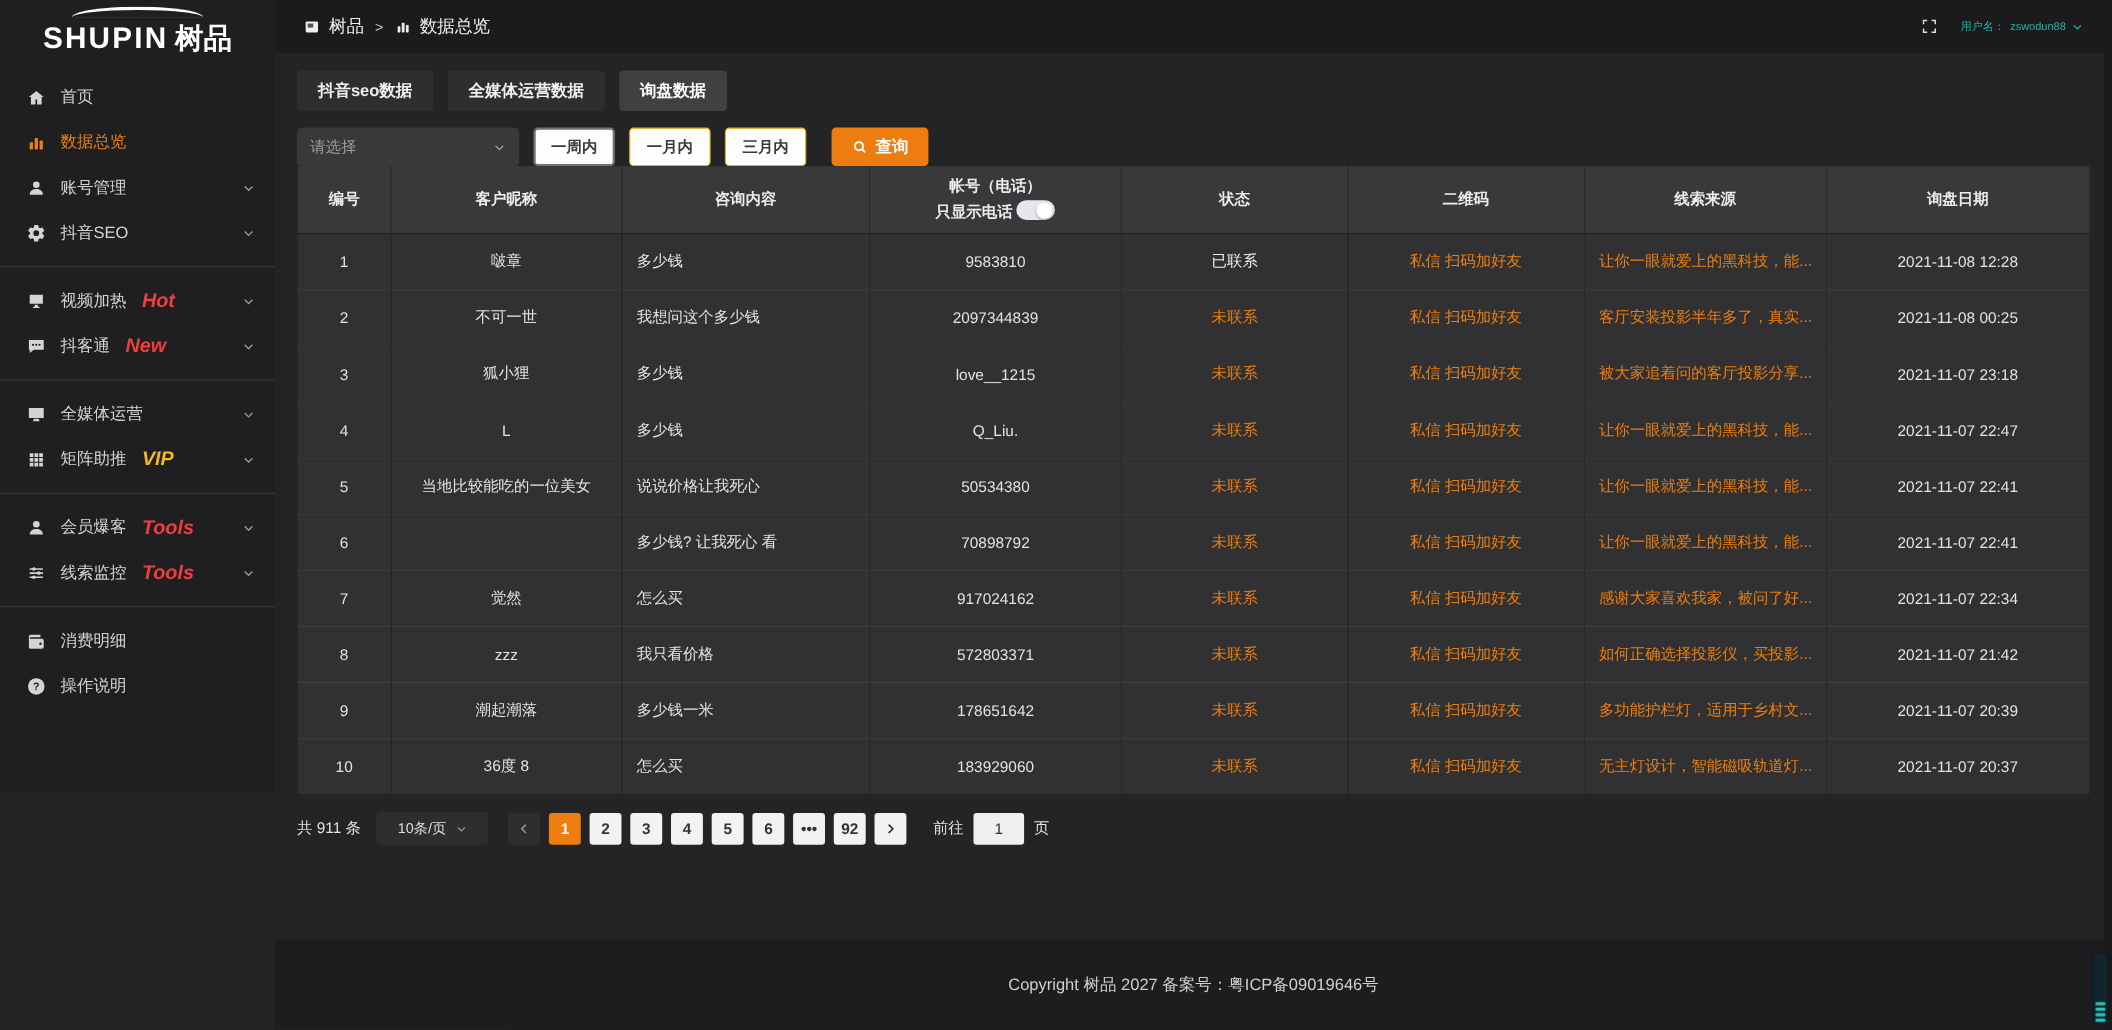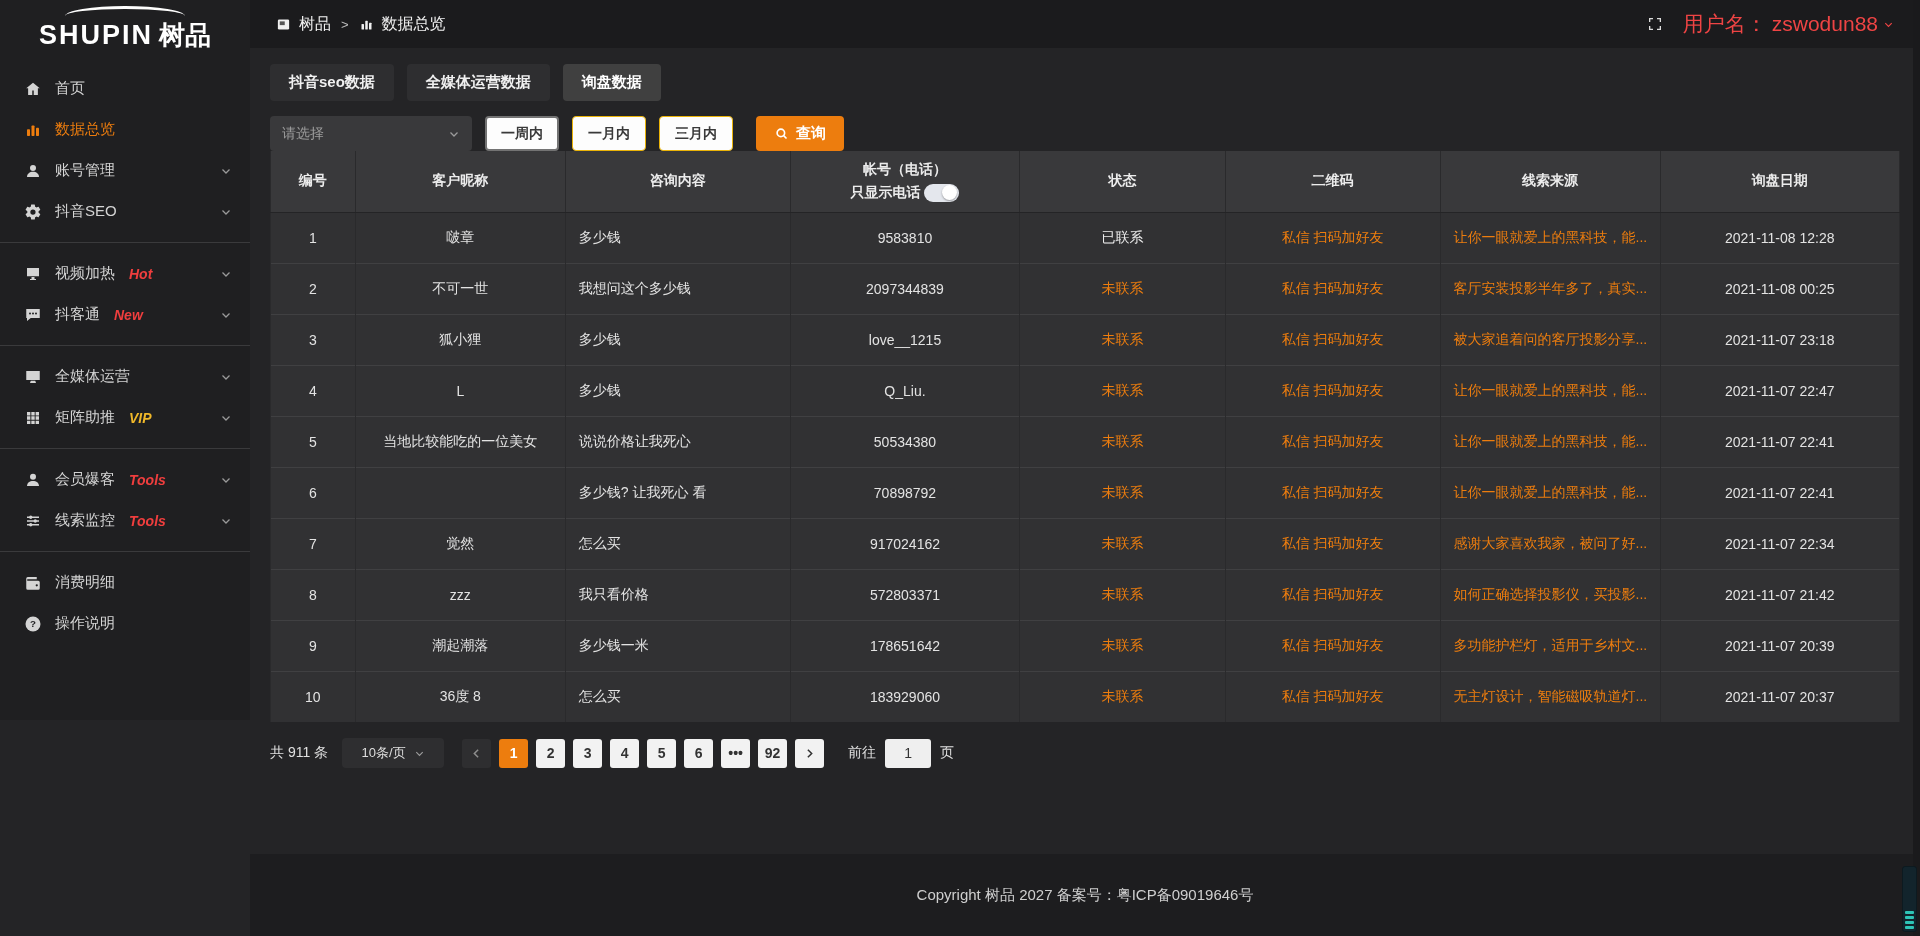--- a/index.html
+++ b/index.html
@@ -31,39 +31,39 @@
   .logo-cn { font-size: 26px; font-weight: bold; margin-top: 8px; }
   .sb-nav { flex: 1; padding-top: 8px; }
   .sb-item {
     display: flex; align-items: center; height: 41px; padding: 0 18px 0 24px;
     color: #d4d4d4; cursor: pointer; font-size: 15px;
   }
   .sb-item.active { color: #ED7D0E; }
   .sb-icon { width: 18px; height: 18px; margin-right: 13px; flex: none; }
   .sb-icon svg { width: 18px; height: 18px; }
   .sb-label { flex: none; }
-  .sb-badge { font-style: italic; font-weight: bold; font-size: 14px; margin-left: 14px; }
+  .sb-badge { font-style: italic; font-weight: bold; font-size: 18px; margin-left: 14px; }
   .sb-badge-red { color: #F03E3E; }
   .sb-badge-gold { color: #EFB729; }
   .sb-chevron { margin-left: auto; color: #9a9a9a; }
   .sb-chevron svg { width: 12px; height: 12px; }
   .sb-divider { height: 1px; background: #3a3a3c; margin: 10px 0; }
 
   
   .main-col { flex: 1; display: flex; flex-direction: column; height: 936px; position: relative; }
 
   .topbar {
     height: 48px; background: #1b1b1d; display: flex; align-items: center;
     padding: 0 26px; flex: none;
   }
   .breadcrumb { display: flex; align-items: center; gap: 8px; font-size: 16px; color: #f0f0f0; }
   .bc-icon svg { width: 15px; height: 15px; }
   .bc-sep { color: #bdbdbd; font-size: 13px; margin: 0 2px; }
   .bc-item { cursor: pointer; }
-  .topbar-right { margin-left: auto; display: flex; align-items: center; gap: 20px; color: #ef4444; font-size: 21px; }
+  .topbar-right { margin-left: auto; display: flex; align-items: center; gap: 20px; color: #14b8a6; font-size: 10px; }
   .fullscreen-btn { cursor: pointer; color: #dcdcdc; }
   .fullscreen-btn svg { width: 16px; height: 16px; }
   .user-entry { display: flex; align-items: center; gap: 5px; cursor: pointer; }
   .user-entry .chev svg { width: 11px; height: 11px; }
 
   .content { padding: 16px 20px 0 20px; flex: none; }
 
   
   .tabs { display: flex; gap: 13px; }
   .tab {
@@ -109,21 +109,21 @@
     border-left: 1px solid #2a2a2c; border-right: 1px solid #2a2a2c;
     border-top: 1px solid #404042; font-size: 14px;
     overflow: hidden; white-space: nowrap; text-overflow: ellipsis;
     padding: 0 10px;
   }
   td.c-left, th.c-left { text-align: left; padding-left: 13px; }
   .st-uncontacted { color: #ED7D0E; }
   .st-contacted { color: #ececec; }
   .link-orange { color: #ED7D0E; cursor: pointer; }
   .th-account { line-height: 1.5; }
-  .th-sub { display: flex; align-items: center; justify-content: center; gap: 4px; font-weight: bold; margin-top: 2px; }
+  .th-sub { display: flex; justify-content: center; gap: 4px; font-weight: bold; margin-top: 2px; }
   .toggle {
     width: 35px; height: 18px; border-radius: 9px; background: #e4e7ed;
     position: relative; cursor: pointer; flex: none;
   }
   .toggle .knob {
     position: absolute; top: 1.5px; right: 2px; width: 15px; height: 15px;
     border-radius: 50%; background: #fff; box-shadow: 0 1px 2px rgba(0,0,0,.35);
   }
 
   

